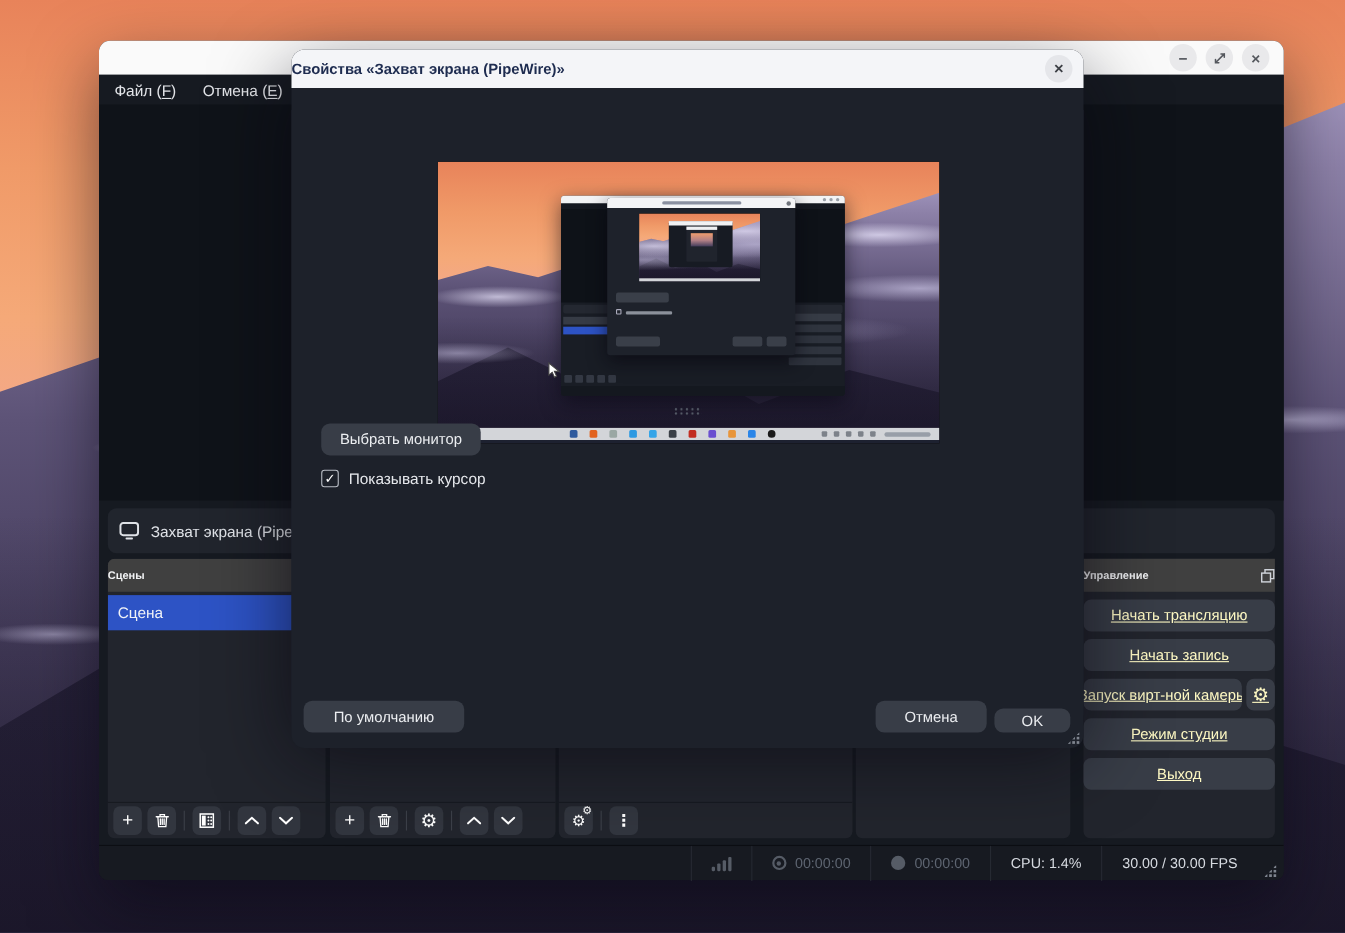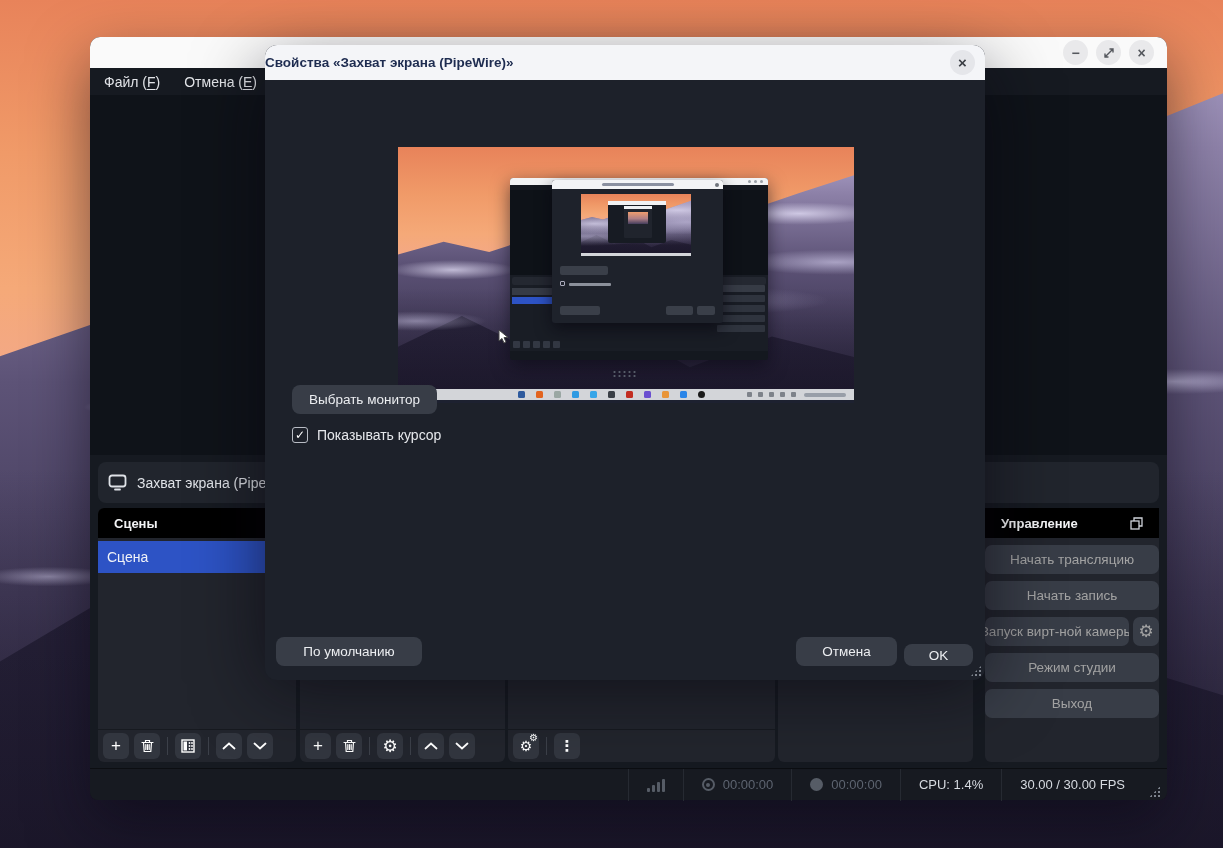--- a/index.html
+++ b/index.html
@@ -33,36 +33,36 @@
              display:flex; align-items:center; padding-left:2px; color:#e2e4e8; font-size:14px; }
   .menu-item { padding:0 12px; }
   .menu-item .mn { text-decoration:underline; text-underline-offset:2px; }
   .canvas { position:absolute; left:0; top:58px; width:100%; height:360px; background:#0f1319; }
 
   .source-strip { position:absolute; left:8px; top:425px; width:1061px; height:41px; background:#21252d;
                   border-radius:8px; display:flex; align-items:center; color:#dfe2e7; font-size:14px; overflow:hidden; }
   .source-strip svg { margin:0 10px 0 10px; }
 
   .dock { position:absolute; top:471px; background:#22252d; border-radius:6px; overflow:hidden; }
-  .dock-header { height:30px; background:#000000; color:#f2f3f5; font-size:13px; font-weight:bold;
-                 display:flex; align-items:center; padding:0 16px; }
+  .dock-header { height:30px; background:#404040; color:#f2f3f5; font-size:10px; font-weight:bold;
+                 display:flex; align-items:center; padding:0 0; }
   .scene-row { height:32px; margin-top:3px; background:#2d53c5; color:#f0f2f7; font-size:14px;
                display:flex; align-items:center; padding:0 9px; }
   .dock-toolbar { position:absolute; left:0; right:0; bottom:0; height:33px; border-top:1px solid #171a20;
                   display:flex; align-items:center; padding:0 5px; gap:5px; }
   .tbtn { width:26px; height:26px; border-radius:6px; background:#32363f; color:#fff; display:flex;
           align-items:center; justify-content:center; font-size:14px; flex:0 0 auto; }
   .tsep { width:1px; height:18px; background:#3c4049; margin:0 2px; flex:0 0 auto; }
   .gear-glyph { font-size:17px; line-height:1; }
   .gears2 { position:relative; font-size:14px; }
   .gears2 .g2 { position:absolute; font-size:10px; right:-6px; top:-6px; }
   .kebab { font-size:15px; font-weight:bold; letter-spacing:0; }
 
-  .ctl-btn { position:relative; height:29px; border-radius:7px; background:#383d47; color:#a3a3a3; font-size:13.5px;
-             display:flex; align-items:center; justify-content:center; margin:0 0 7px 0; overflow:hidden; white-space:nowrap; }
+  .ctl-btn { position:relative; height:29px; border-radius:7px; background:#383d47; color:#fef9c3; font-size:13.5px;
+             display:flex; align-items:center; justify-content:center; margin:0 0 7px 0; overflow:hidden; white-space:nowrap;text-decoration:underline; }
 
   .statusbar { position:absolute; left:0; bottom:0; width:100%; height:32px; background:#171a21;
                border-top:1px solid #0c0e12; border-radius:0 0 8px 8px; display:flex; align-items:center;
                justify-content:flex-end; font-size:13px; color:#5d6470; }
   .st-sep { width:1px; height:32px; background:#262a32; }
   .st-sec { display:flex; align-items:center; gap:8px; padding:0 18px; height:32px; }
   .st-strong { color:#d6dae0; }
   .sigbars { display:flex; align-items:flex-end; gap:2px; height:14px; }
   .sigbars i { width:3px; background:#565c66; border-radius:1px; }
   .ring { width:13px; height:13px; border-radius:50%; border:2px solid #565c66; position:relative; }

